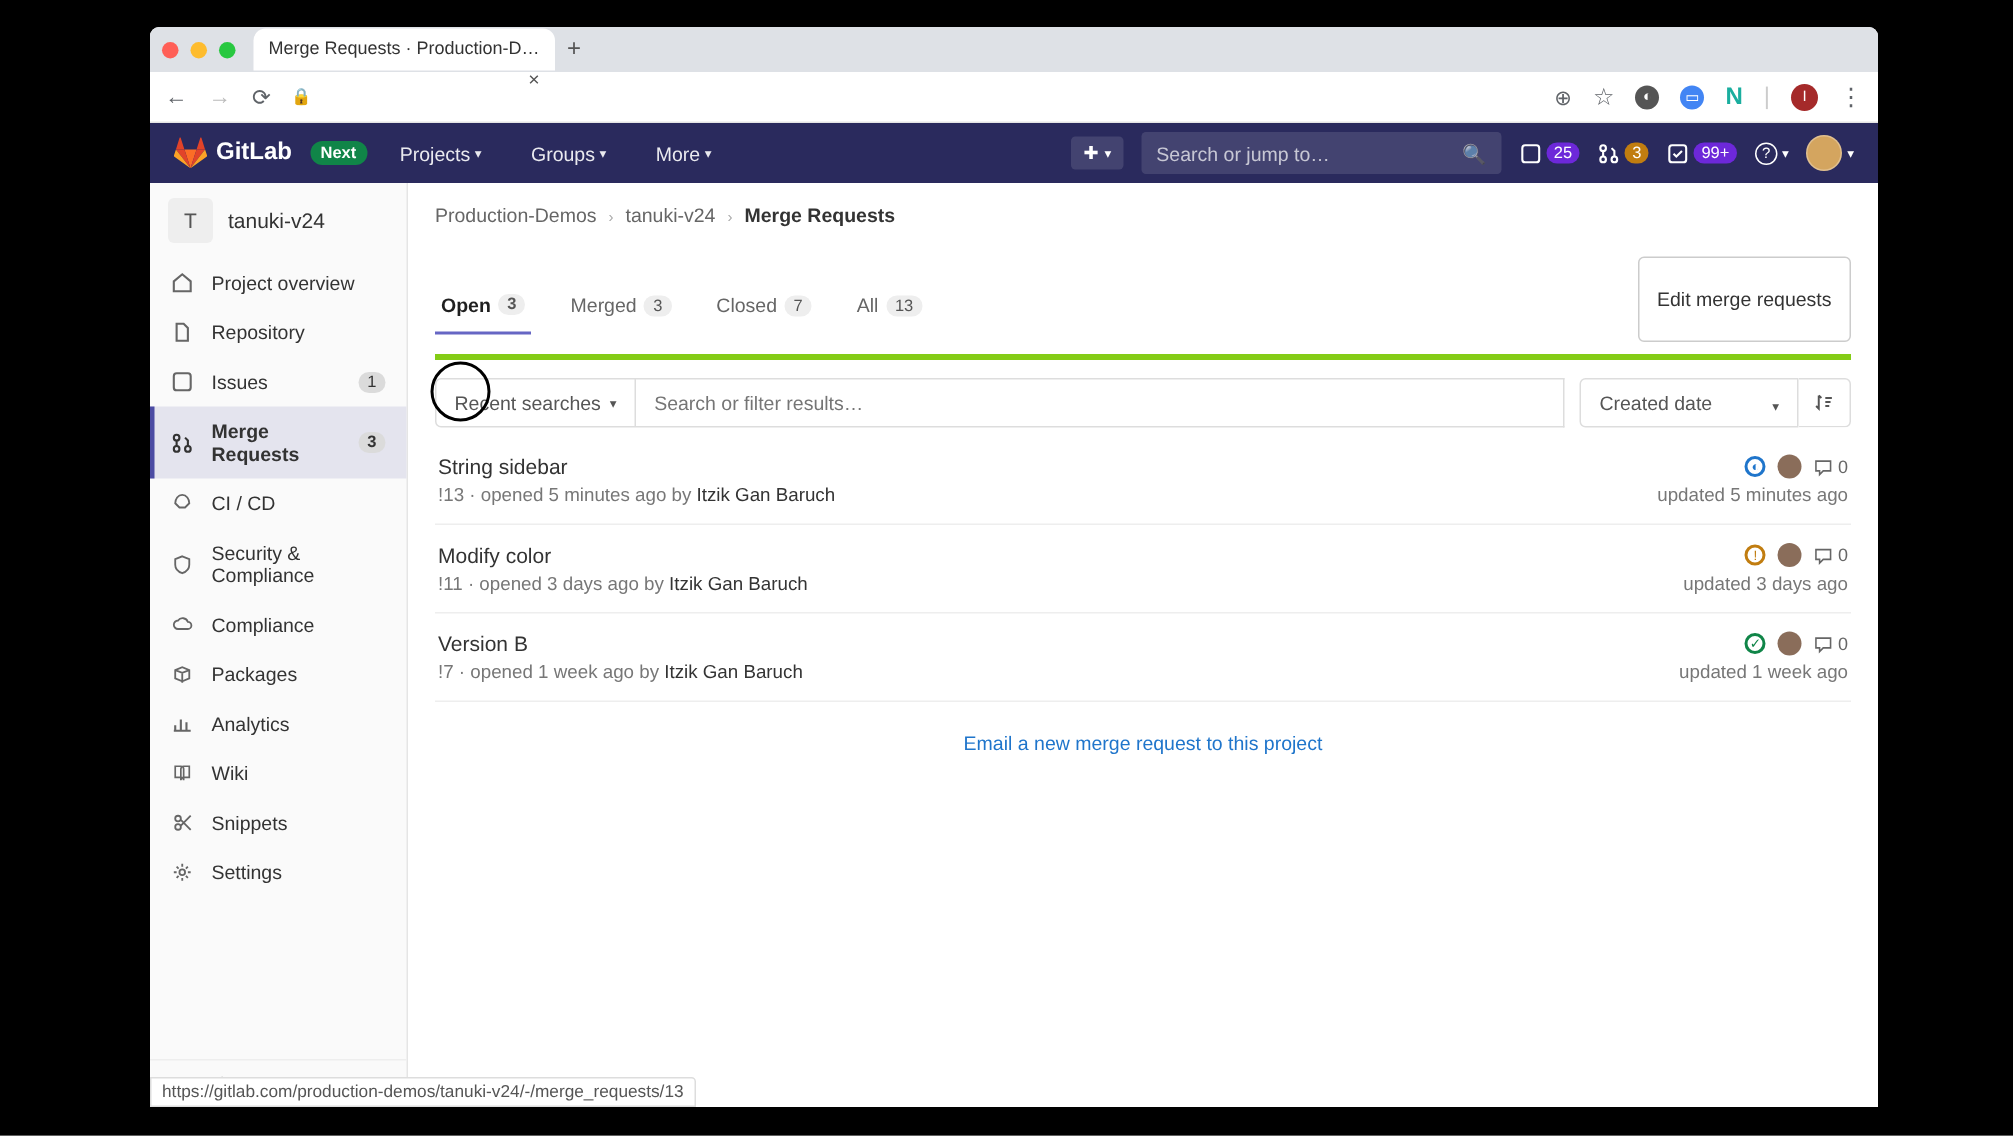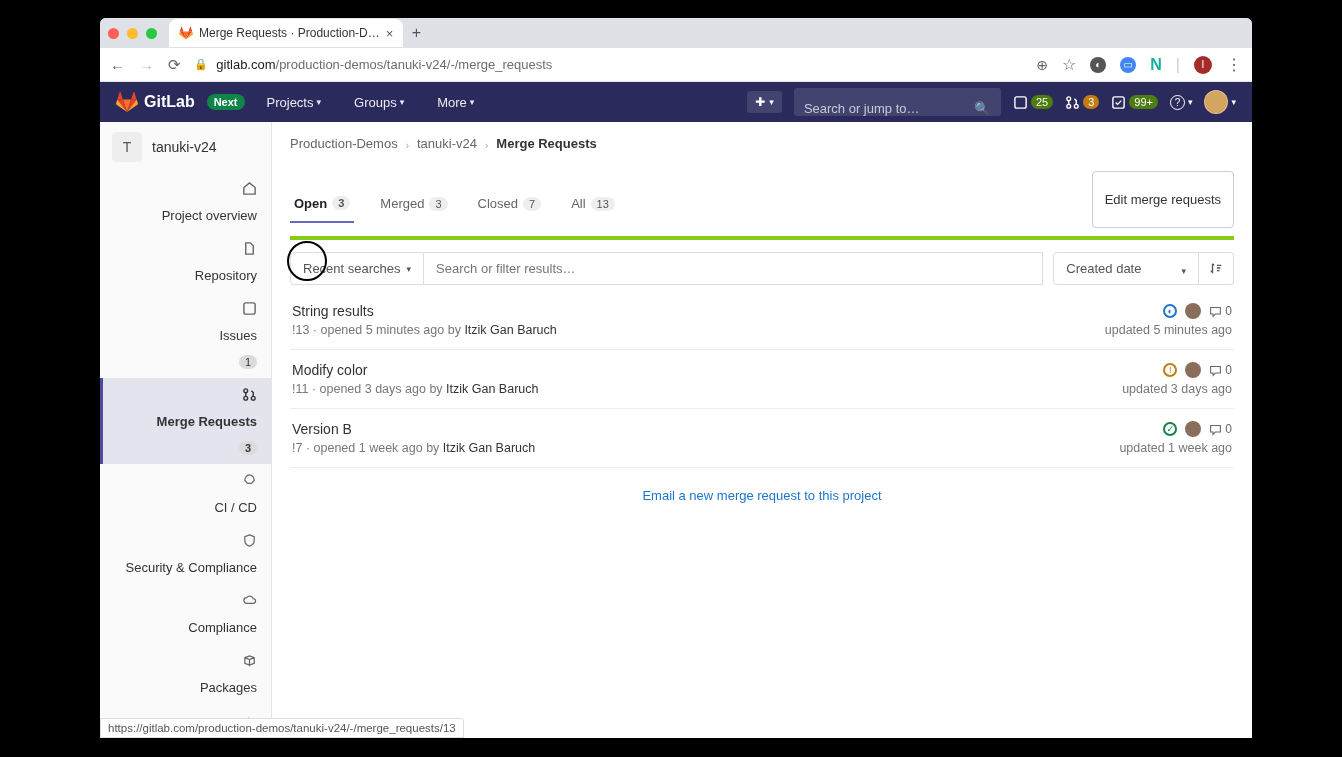--- a/index.html
+++ b/index.html
@@ -5,21 +5,21 @@
 * { margin: 0; padding: 0; box-sizing: border-box; font-family: -apple-system, BlinkMacSystemFont, "Segoe UI", Helvetica, Arial, sans-serif; }
 body { background: #000; display: flex; justify-content: center; }
 .viewport { width: 1342px; height: 757px; background: #000; position: relative; }
 .browser { position: absolute; left: 100px; top: 18px; width: 1152px; height: 720px; background: #fff; border-radius: 6px 6px 0 0; overflow: hidden; box-shadow: 0 0 0 1px rgba(0,0,0,0.1); }
 
 
 .tab-bar { height: 30px; background: #dee1e6; display: flex; align-items: center; padding-left: 8px; }
 .mac-dots { display: flex; gap: 8px; margin-right: 12px; }
 .mac-dot { width: 11px; height: 11px; border-radius: 50%; }
 .dot-red { background: #ff5f57; } .dot-yellow { background: #febc2e; } .dot-green { background: #28c840; }
-.tab { background: #fff; height: 28px; border-radius: 8px 8px 0 0; display: flex; align-items: center; padding: 0 10px; font-size: 12px; color: #333; min-width: 160px; gap: 6px; }
+.tab { background: #fff; height: 28px; border-radius: 8px 8px 0 0; display: flex; align-items: center; padding: 0 10px; font-size: 12px; color: #333; min-width: 160px; gap: 6px; flex-direction: column; }
 .tab-close { margin-left: auto; color: #555; font-size: 13px; }
 .new-tab { width: 26px; text-align: center; color: #555; font-size: 16px; }
 .addr-bar { height: 34px; background: #fff; border-bottom: 1px solid #e5e5e5; display: flex; align-items: center; padding: 0 10px; gap: 14px; }
 .nav-btn { color: #5f6368; font-size: 15px; }
 .nav-btn.disabled { color: #bbb; }
 .url-field { flex: 1; display: flex; align-items: center; gap: 8px; font-size: 13px; color: #333; }
 .lock { color: #5f6368; font-size: 11px; }
 .url-host { color: #202124; }
 .url-path { color: #6d6d6d; }
 .addr-right { display: flex; align-items: center; gap: 14px; }
@@ -30,34 +30,34 @@
 
 .gl-nav { height: 40px; background: #2a2a5a; background: linear-gradient(90deg, #2a2a66 0%, #352a6d 100%); background: #2c2b5f; display: flex; align-items: center; padding: 0 16px; color: #fff; font-size: 13px; }
 .gl-nav { background: #2a2a5d; }
 .gl-logo { display: flex; align-items: center; gap: 6px; font-weight: 600; font-size: 16px; }
 .gl-logo svg { width: 22px; height: 22px; }
 .next-badge { background: #108548; color: #fff; font-size: 11px; padding: 2px 7px; border-radius: 10px; margin-left: 6px; }
 .gl-nav-links { display: flex; gap: 33px; margin-left: 22px; }
 .gl-nav-link { display: flex; align-items: center; gap: 3px; color: rgba(255,255,255,0.9); }
 .gl-nav-right { margin-left: auto; display: flex; align-items: center; gap: 12px; }
 .plus-btn { background: rgba(255,255,255,0.12); padding: 4px 8px; border-radius: 3px; display: flex; align-items: center; gap: 4px; font-size: 12px; }
-.search-box { background: rgba(255,255,255,0.12); height: 28px; width: 207px; border-radius: 3px; display: flex; align-items: flex-end; padding: 0 10px; color: rgba(255,255,255,0.7); font-size: 13px; }
+.search-box { background: rgba(255,255,255,0.12); height: 28px; width: 240px; border-radius: 3px; display: flex; align-items: center; padding: 0 10px; color: rgba(255,255,255,0.7); font-size: 13px; }
 .search-box .sicon { margin-left: auto; }
 .nav-counter { display: flex; align-items: center; gap: 3px; font-size: 13px; }
-.nav-counter .badge { background: #4d7c0f; color: #fff; font-size: 11px; padding: 1px 5px; border-radius: 8px; }
+.nav-counter .badge { background: #6d28d9; color: #fff; font-size: 11px; padding: 1px 5px; border-radius: 8px; }
 .nav-counter.orange .badge { background: #c17d10; }
 .nav-avatar { width: 24px; height: 24px; border-radius: 50%; background: #d4a55f; border: 1px solid rgba(255,255,255,0.3); }
 
 
 .gl-body { display: flex; height: calc(100% - 104px); }
 .sidebar { width: 172px; background: #fafafa; border-right: 1px solid #e5e5e5; display: flex; flex-direction: column; font-size: 13px; }
 .project-header { display: flex; align-items: center; gap: 10px; padding: 10px 12px; }
 .project-avatar { width: 30px; height: 30px; background: #eee; border-radius: 4px; display: flex; align-items: center; justify-content: center; color: #555; font-size: 14px; }
 .project-name { color: #333; font-size: 14px; }
-.side-item { display: flex; align-items: flex-end; gap: 12px; padding: 9px 14px; color: #333; cursor: pointer; flex-direction: column; }
+.side-item { display: flex; align-items: center; gap: 12px; padding: 9px 14px; color: #333; cursor: pointer; }
 .side-item.active { background: #e4e4ee; border-left: 3px solid #4b4ba3; font-weight: 600; padding-left: 11px; }
 .side-icon { width: 15px; height: 15px; display: flex; align-items: center; justify-content: center; color: #666; }
 .side-item.active .side-icon { color: #333; }
 .side-badge { margin-left: auto; background: #dbdbdb; color: #333; font-size: 11px; padding: 1px 6px; border-radius: 9px; }
 .collapse { margin-top: auto; display: flex; align-items: center; gap: 8px; padding: 8px 12px; color: #666; font-size: 13px; border-top: 1px solid #eee; }
 
 .main { flex: 1; padding: 14px 18px; overflow: auto; }
 .breadcrumb { font-size: 13px; color: #666; display: flex; align-items: flex-end; gap: 8px; }
 .breadcrumb .sep { color: #aaa; font-size: 10px; }
 .breadcrumb .current { color: #333; font-weight: 600; }
@@ -127,21 +127,20 @@
     </div>
     <div class="new-tab">+</div>
   </div>
 
   <div class="addr-bar">
     <span class="nav-btn">←</span>
     <span class="nav-btn disabled">→</span>
     <span class="nav-btn">⟳</span>
     <div class="url-field">
       <span class="lock">🔒</span>
-      <span><span class="url-host">gitlab.com</span><span class="url-path">/production-demos/tanuki-v24/-/merge_requests</span></span>
     </div>
     <div class="addr-right">
       <span style="color:#5f6368;font-size:14px">⊕</span>
       <span style="color:#5f6368">☆</span>
       <span class="ext-icon" style="background:#555">◐</span>
       <span class="ext-icon" style="background:#4285f4">▭</span>
       <span style="color:#1aae9f;font-weight:700">N</span>
       <span style="color:#ccc">|</span>
       <span class="addr-avatar">I</span>
       <span class="menu-dots">⋮</span>
@@ -297,20 +296,28 @@
             <span class="side-icon">
               <svg width="15" height="15" viewBox="0 0 16 16">
                 <path d="M3 13V9M7 13V5M11 13V7M2 13h12" fill="none" stroke="currentColor" stroke-width="1.5"></path>
               </svg>
             </span>
             <span>Analytics</span>
           </div>
       <div class="side-item">
             <span class="side-icon">
               <svg width="15" height="15" viewBox="0 0 16 16">
+                <path d="M3 3h4a2 2 0 012 2v8a2 2 0 00-2-2H3zM13 3H9a2 2 0 00-2 2v8a2 2 0 012-2h4z" fill="none" stroke="currentColor" stroke-width="1.2"></path>
+              </svg>
+            </span>
+            <span>Wiki</span>
+          </div>
+      <div class="side-item">
+            <span class="side-icon">
+              <svg width="15" height="15" viewBox="0 0 16 16">
                 <circle cx="5" cy="11" r="2" fill="none" stroke="currentColor" stroke-width="1.3"></circle>
                 <circle cx="5" cy="5" r="2" fill="none" stroke="currentColor" stroke-width="1.3"></circle>
                 <path d="M7 6l7 7M7 10l7-7" fill="none" stroke="currentColor" stroke-width="1.3"></path>
               </svg>
             </span>
             <span>Snippets</span>
           </div>
       <div class="side-item">
             <span class="side-icon">
               <svg width="15" height="15" viewBox="0 0 16 16">
@@ -370,21 +377,21 @@
         <div class="sort-dir">
               <svg width="14" height="14" viewBox="0 0 16 16">
                 <path d="M4 3v10l-2-2M4 3l2 2M9 5h5M9 8h4M9 11h3" stroke="currentColor" stroke-width="1.5" fill="none"></path>
               </svg>
             </div>
       </div>
 
       <div class="mr-list">
         <div class="mr-item">
           <div class="mr-left">
-            <div class="mr-title">String results</div>
+            <div class="mr-title">String sidebar</div>
             <div class="mr-meta"><span>!13</span> · <span>opened 5 minutes ago by</span> <span class="author">Itzik Gan Baruch</span></div>
           </div>
           <div class="mr-right">
             <div class="mr-icons">
               <span class="pipe-icon pipe-running">◐</span>
               <span class="assignee"></span>
               <span class="comment-count">
                     <svg width="13" height="13" viewBox="0 0 16 16">
                       <path d="M2 3h12v8H8l-3 3v-3H2z" fill="none" stroke="currentColor" stroke-width="1.3"></path>
                     </svg>

